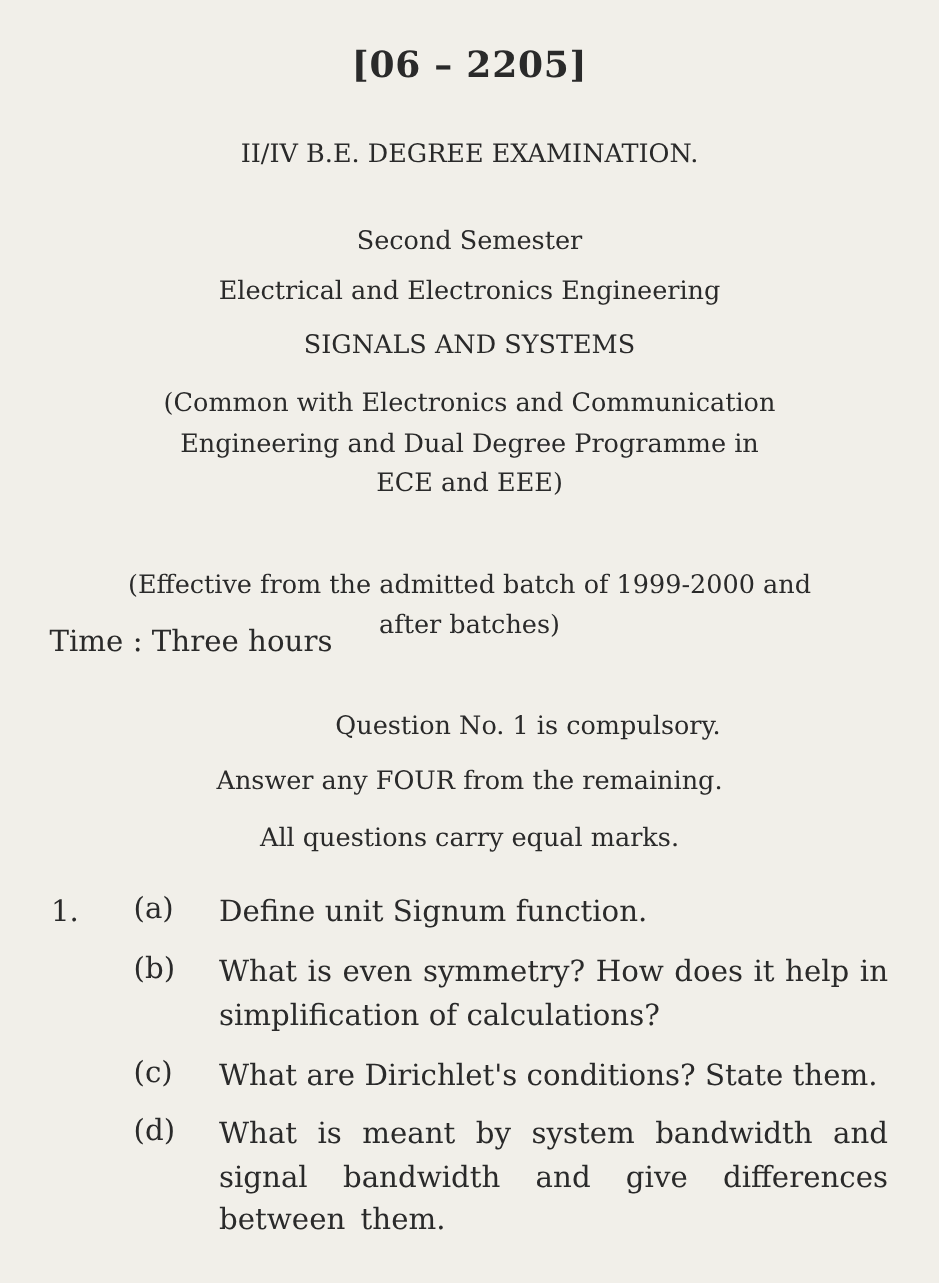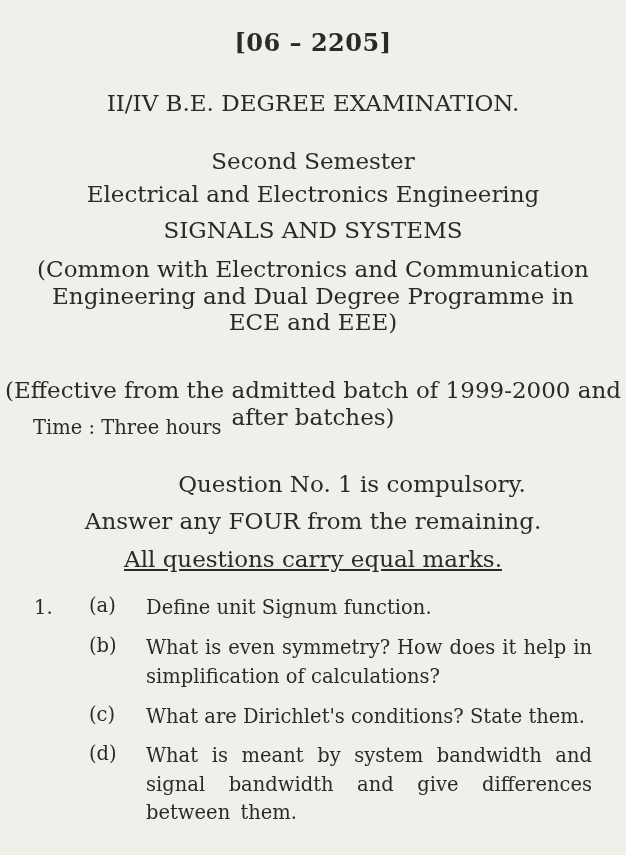--- a/index.html
+++ b/index.html
@@ -4,32 +4,32 @@
 <style>
   html, body { margin: 0; padding: 0; }
   body {
     width: 626px; height: 855px; overflow: hidden;
     background: #f1efe9;
     font-family: "DejaVu Serif", "Liberation Serif", serif;
     color: #2a2a2a;
     position: relative;
   }
   .page { position: absolute; inset: 0; }
-  .c { position: absolute; left: 0; width: 626px; text-align: center; font-size: 23px; line-height: 26px; }
+  .c { position: absolute; left: 0; width: 626px; text-align: center; font-size: 17px; line-height: 26px; }
   .code { top: 30px; font-size: 24px; font-weight: bold; letter-spacing: 0.5px; }
   .exam { top: 90px; }
   .sem { top: 137px; margin-top: 11px; }
   .branch { top: 181px; }
   .subject { top: 217px; text-align: center; }
   .common { top: 256px; line-height: 26.5px; }
   .effective { top: 343px; line-height: 26.5px; margin-top: 34px; }
   .timeline { position: absolute; top: 416px; left: 33px; width: 560px; font-size: 19.5px; display: flex; justify-content: space-between; align-items: flex-end; }
   .instr1 { top: 471px; margin-left: 39px; }
   .instr2 { top: 508px; }
-  .instr3 { top: 546px; text-decoration: underline; }
+  .instr3 { top: 546px; }
   .q { position: absolute; font-size: 19.5px; line-height: 28.5px; }
   .qnum { left: 34px; top: 594px; }
   .part { position: absolute; left: 89px; font-size: 19.5px; }
   .ptext { position: absolute; left: 146px; width: 446px; font-size: 19.5px; line-height: 28.5px; text-align: justify; }
   .pa { top: 594px; } .pb { top: 634px; } .pc { top: 703px; } .pd { top: 742px; }
   .ptext.pd { text-align-last: left; word-spacing: 4px; }
 </style>
 </head>
 <body>
 

